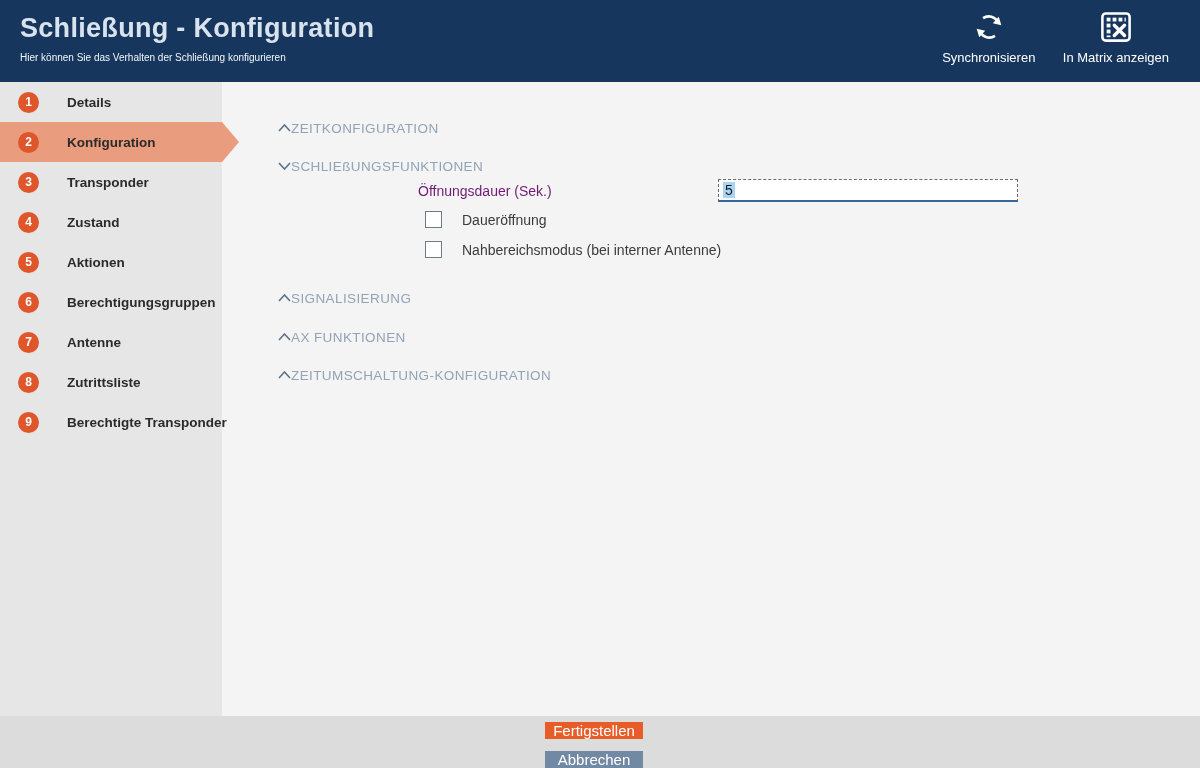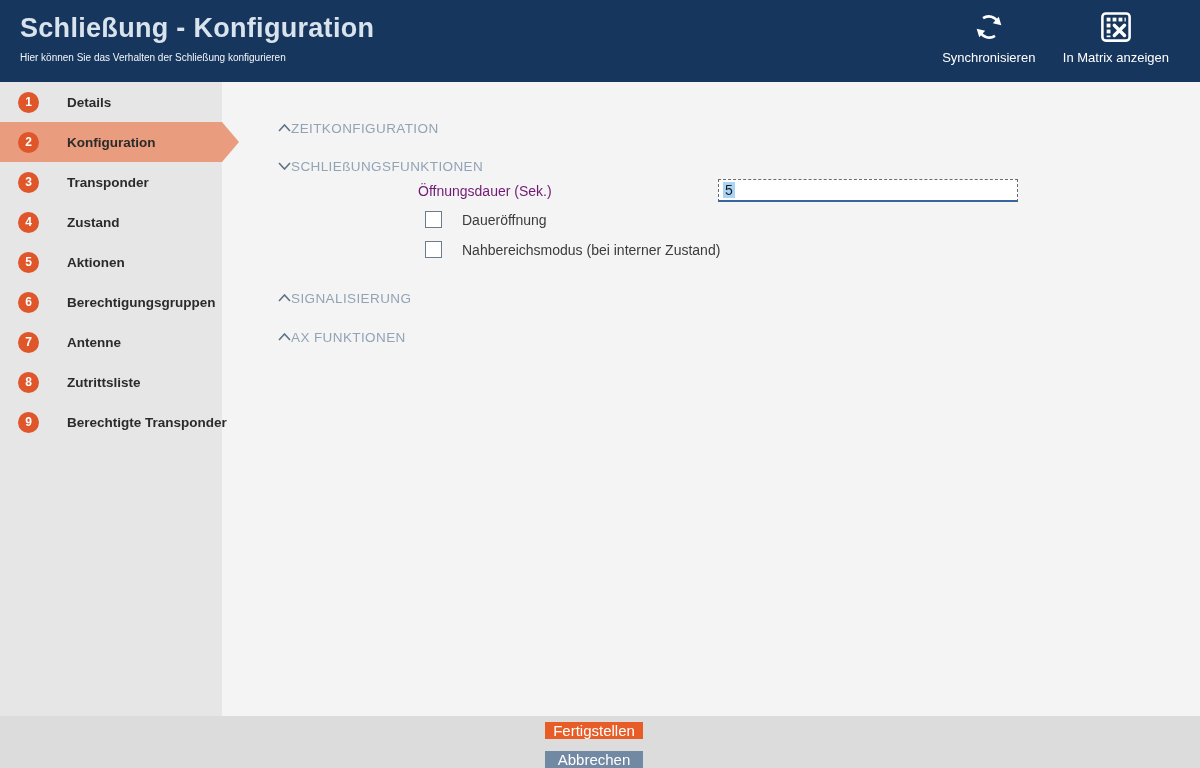--- a/index.html
+++ b/index.html
@@ -204,37 +204,43 @@
   <div class="text-input">
     <span class="sel">5</span>
   </div>
 
   <div class="check-row" style="top:129px;">
     <span class="checkbox"></span>
     <span class="cb-lbl">Daueröffnung</span>
   </div>
   <div class="check-row" style="top:159px;">
     <span class="checkbox"></span>
-    <span class="cb-lbl">Nahbereichsmodus (bei interner Zustand)</span>
+    <span class="cb-lbl">Nahbereichsmodus (bei interner Antenne)</span>
   </div>
 
   <div class="section-head" style="top:207px;">
     <svg class="chev" width="13" height="8" viewBox="0 0 13 8">
       <polyline points="1,7 6.5,1 12,7" stroke="#5F7184" stroke-width="1.6" fill="none"></polyline>
     </svg>
     <span class="sec-lbl">SIGNALISIERUNG</span>
   </div>
 
   <div class="section-head" style="top:246px;">
     <svg class="chev" width="13" height="8" viewBox="0 0 13 8">
       <polyline points="1,7 6.5,1 12,7" stroke="#5F7184" stroke-width="1.6" fill="none"></polyline>
     </svg>
     <span class="sec-lbl">AX FUNKTIONEN</span>
   </div>
 
+  <div class="section-head" style="top:284px;">
+    <svg class="chev" width="13" height="8" viewBox="0 0 13 8">
+      <polyline points="1,7 6.5,1 12,7" stroke="#5F7184" stroke-width="1.6" fill="none"></polyline>
+    </svg>
+    <span class="sec-lbl">ZEITUMSCHALTUNG-KONFIGURATION</span>
+  </div>
 
 </div>
 
 <div class="footer">
   <button class="btn secondary">&lt; Zurück</button>
   <button class="btn secondary">Weiter &gt;</button>
   <button class="btn primary">Fertigstellen</button>
   <button class="btn secondary">Abbrechen</button>
 </div>
 

